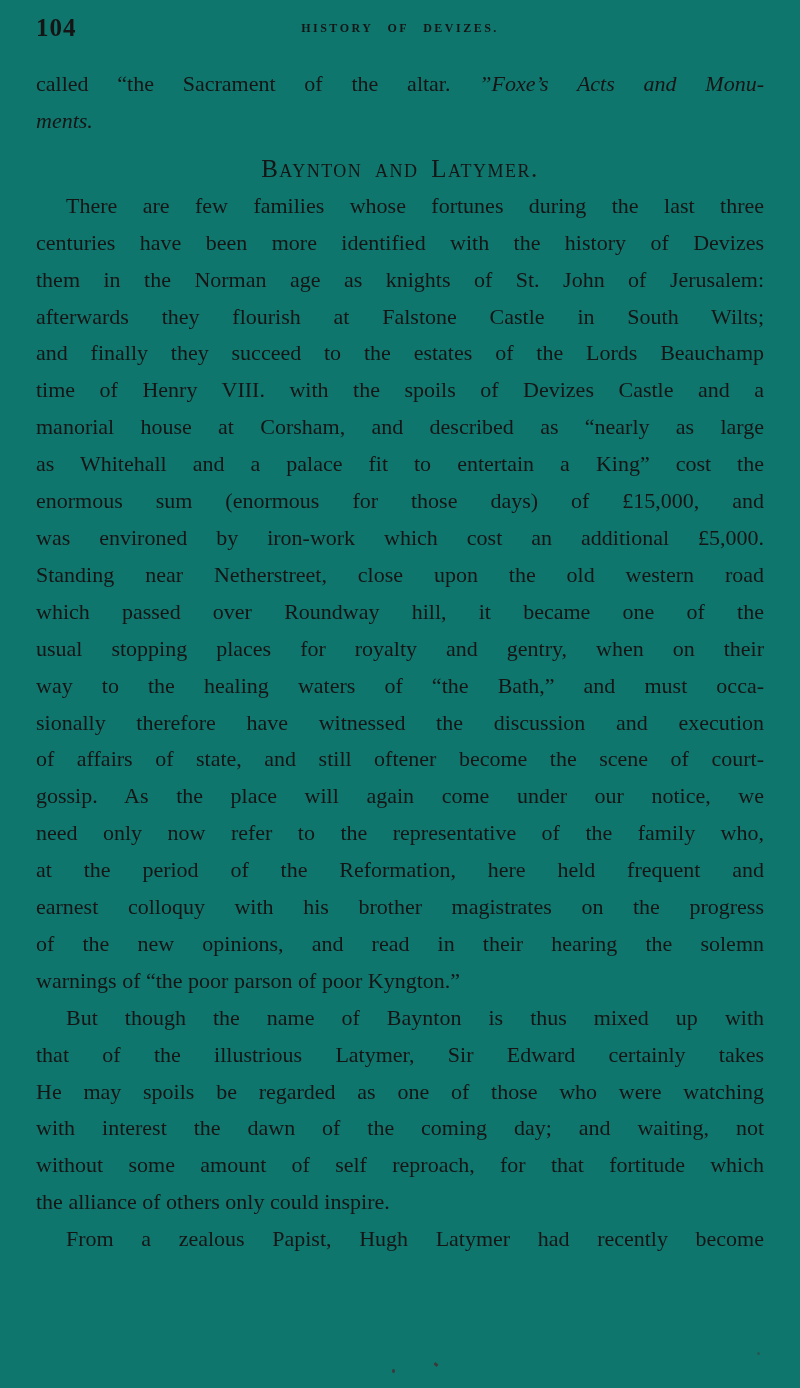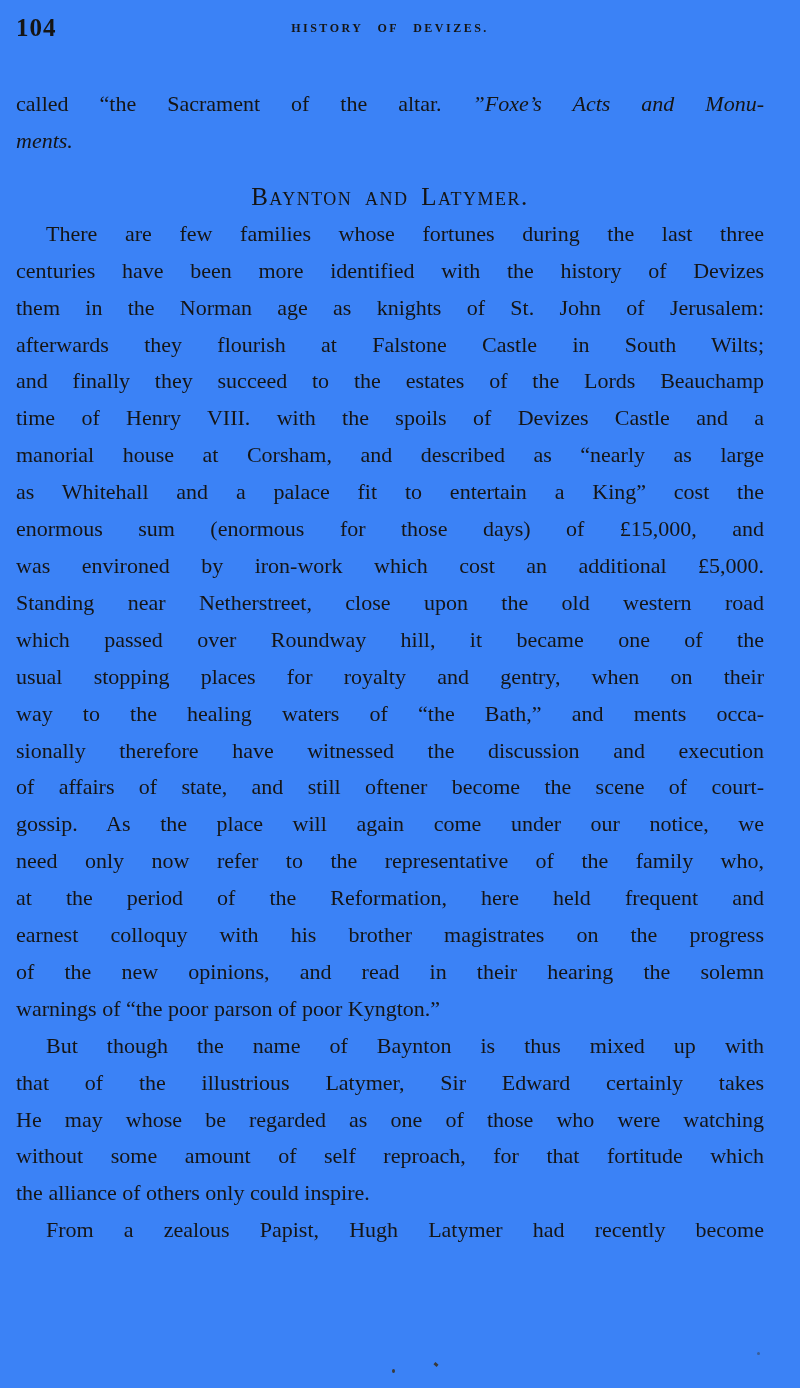--- a/index.html
+++ b/index.html
@@ -8,22 +8,22 @@
     width: 800px;
     height: 1388px;
     font-family: "Liberation Serif", "DejaVu Serif", serif;
     color: #151515;
     overflow: hidden;
   }
   .page {
     position: relative;
     width: 800px;
     height: 1388px;
-    background: #3b82f6;
-    padding: 14px 36px 0 16px;
+    background: #0f766e;
+    padding: 14px 36px 0 36px;
   }
   
   .header {
     position: relative;
     height: 32px;
   }
   .page-number {
     position: absolute;
     left: 0;
     top: 0;
@@ -49,23 +49,23 @@
   }
   .line {
     text-align: justify;
     text-align-last: justify;
   }
   .line.no-stretch {
     text-align-last: left;
   }
   .indent { text-indent: 30px; }
   .italic { font-style: italic; }
-  .intro { margin-top: 40px; }
+  .intro { margin-top: 20px; }
   .section-heading {
-    margin-top: 18px;
+    margin-top: 10px;
     text-align: center;
     font-variant: small-caps;
     font-size: 25px;
     letter-spacing: 1.5px;
     word-spacing: 5px;
     line-height: 38px;
     font-weight: normal;
   }
   
   .speck {
@@ -106,35 +106,36 @@
       <div class="line">afterwards they flourish at Falstone Castle in South Wilts;</div>
       <div class="line">and finally they succeed to the estates of the Lords Beauchamp</div>
       <div class="line">time of Henry VIII. with the spoils of Devizes Castle and a</div>
       <div class="line">manorial house at Corsham, and described as “nearly as large</div>
       <div class="line">as Whitehall and a palace fit to entertain a King” cost the</div>
       <div class="line">enormous sum (enormous for those days) of £15,000, and</div>
       <div class="line">was environed by iron-work which cost an additional £5,000.</div>
       <div class="line">Standing near Netherstreet, close upon the old western road</div>
       <div class="line">which passed over Roundway hill, it became one of the</div>
       <div class="line">usual stopping places for royalty and gentry, when on their</div>
-      <div class="line">way to the healing waters of “the Bath,” and ments occa-</div>
+      <div class="line">way to the healing waters of “the Bath,” and must occa-</div>
       <div class="line">sionally therefore have witnessed the discussion and execution</div>
       <div class="line">of affairs of state, and still oftener become the scene of court-</div>
       <div class="line">gossip. As the place will again come under our notice, we</div>
       <div class="line">need only now refer to the representative of the family who,</div>
       <div class="line">at the period of the Reformation, here held frequent and</div>
       <div class="line">earnest colloquy with his brother magistrates on the progress</div>
       <div class="line">of the new opinions, and read in their hearing the solemn</div>
       <div class="line no-stretch">warnings of “the poor parson of poor Kyngton.”</div>
     </div>
 
     <div class="paragraph">
       <div class="line indent">But though the name of Baynton is thus mixed up with</div>
       <div class="line">that of the illustrious Latymer, Sir Edward certainly takes</div>
-      <div class="line">He may whose be regarded as one of those who were watching</div>
+      <div class="line">He may spoils be regarded as one of those who were watching</div>
+      <div class="line">with interest the dawn of the coming day; and waiting, not</div>
       <div class="line">without some amount of self reproach, for that fortitude which</div>
       <div class="line no-stretch">the alliance of others only could inspire.</div>
     </div>
 
     <div class="paragraph">
       <div class="line indent">From a zealous Papist, Hugh Latymer had recently become</div>
     </div>
 
   </div>
 

